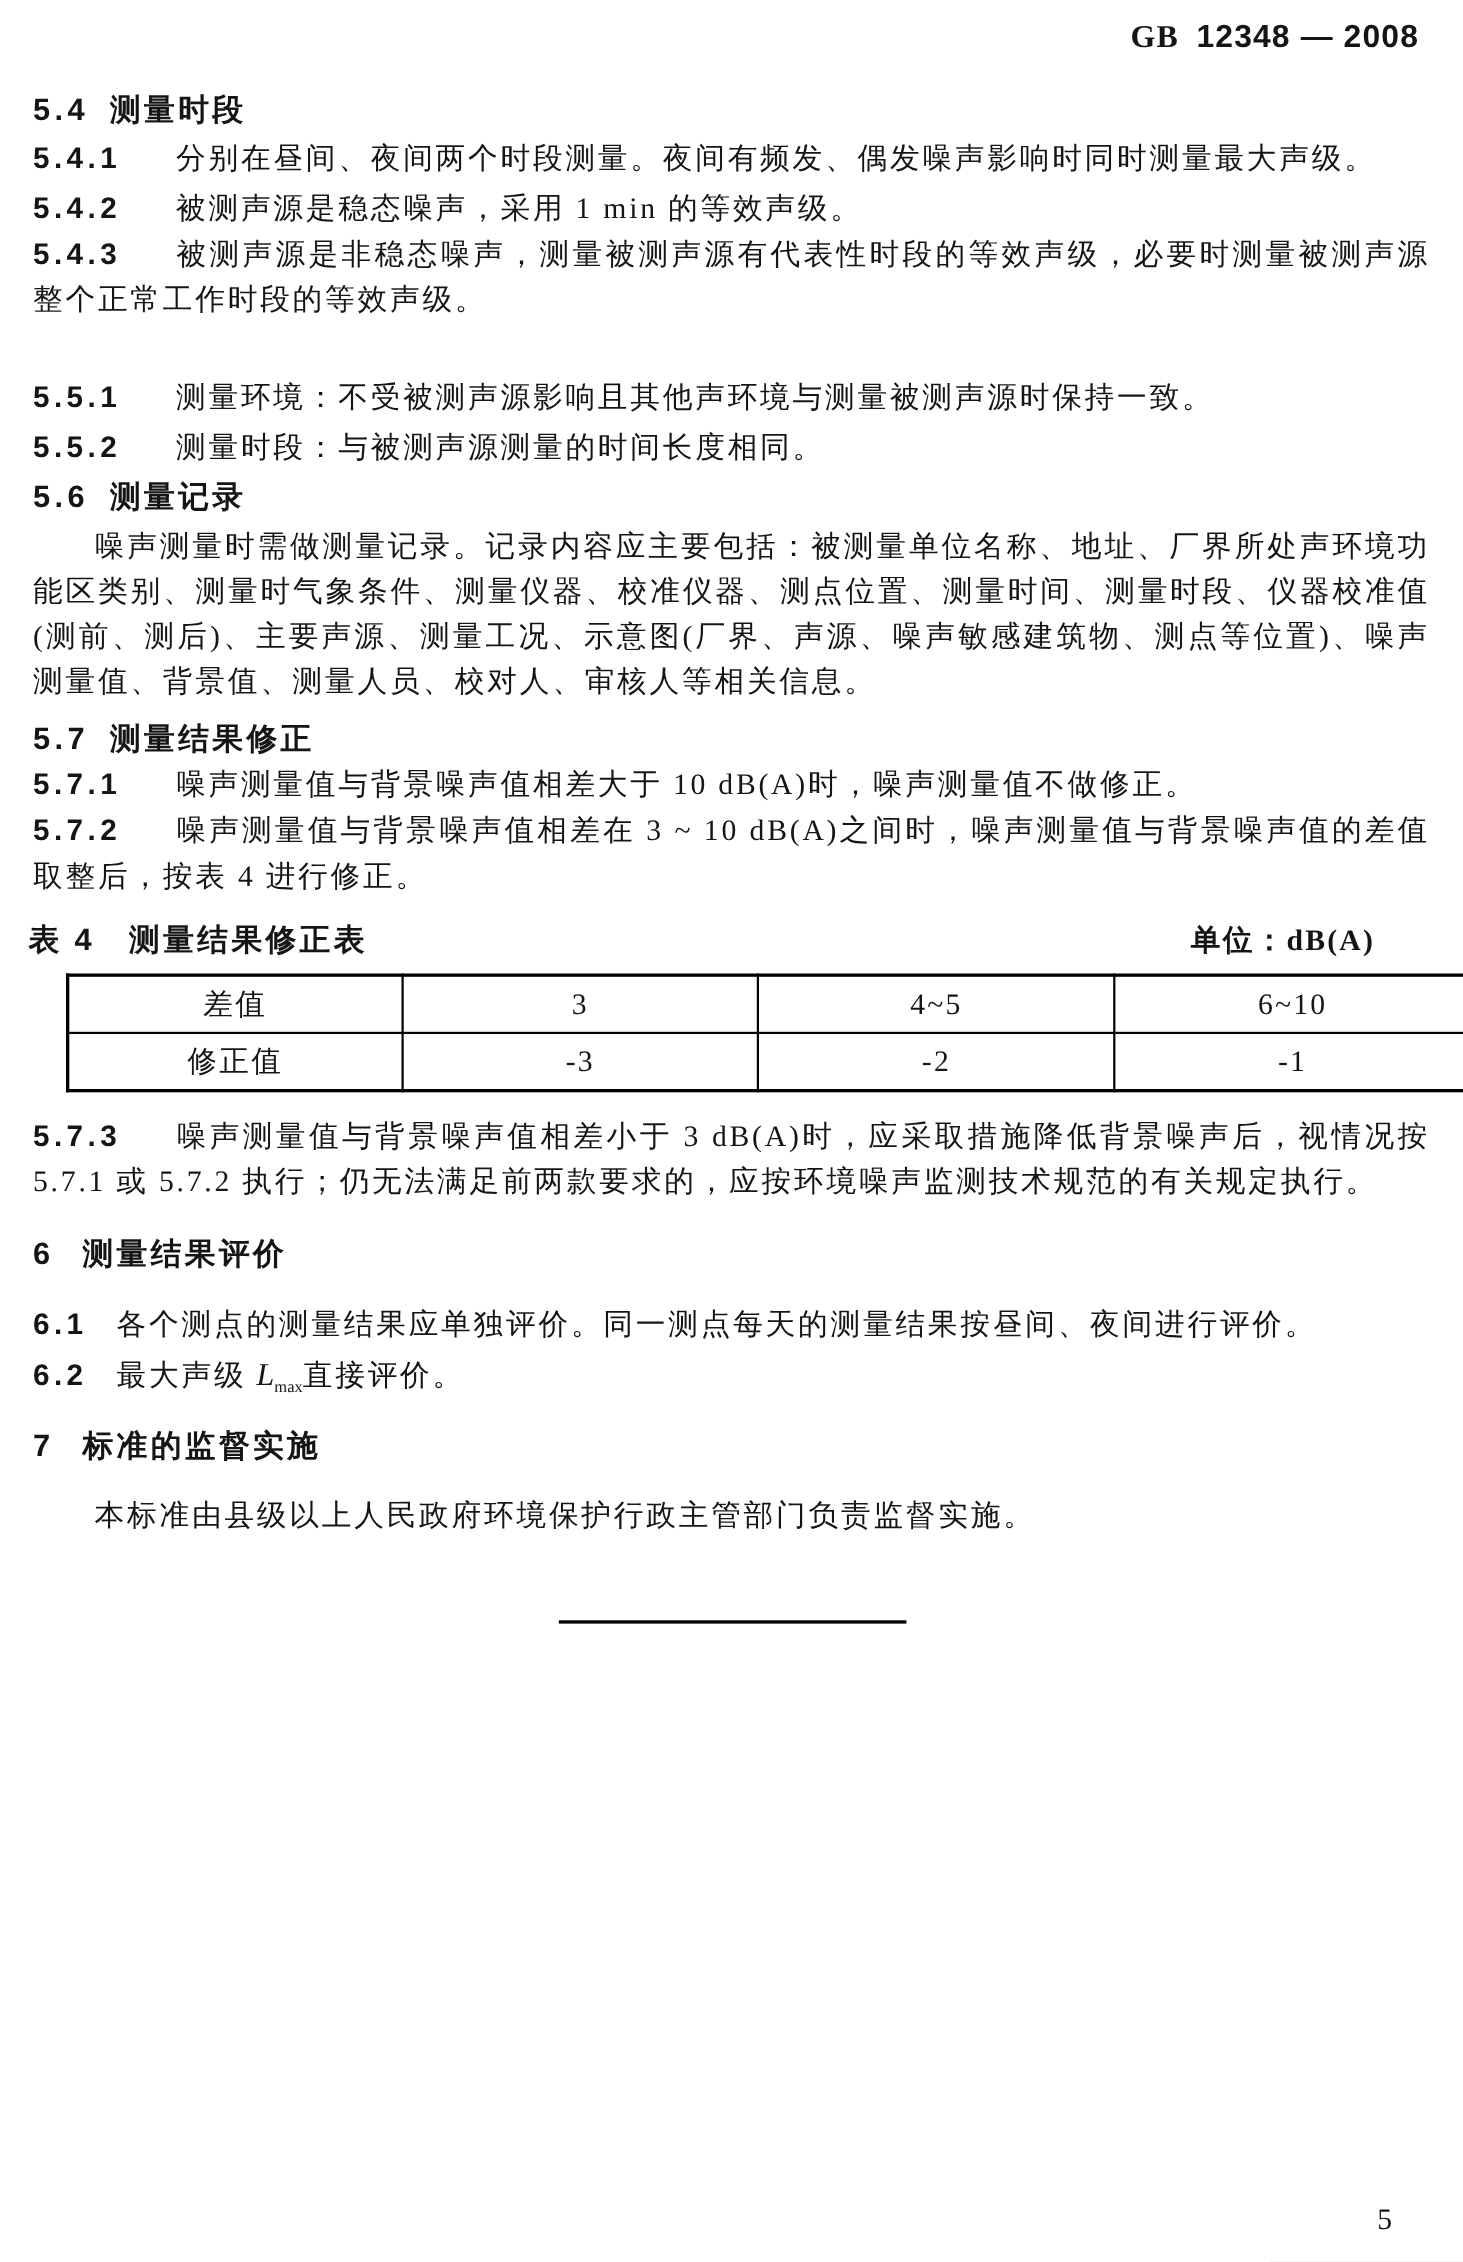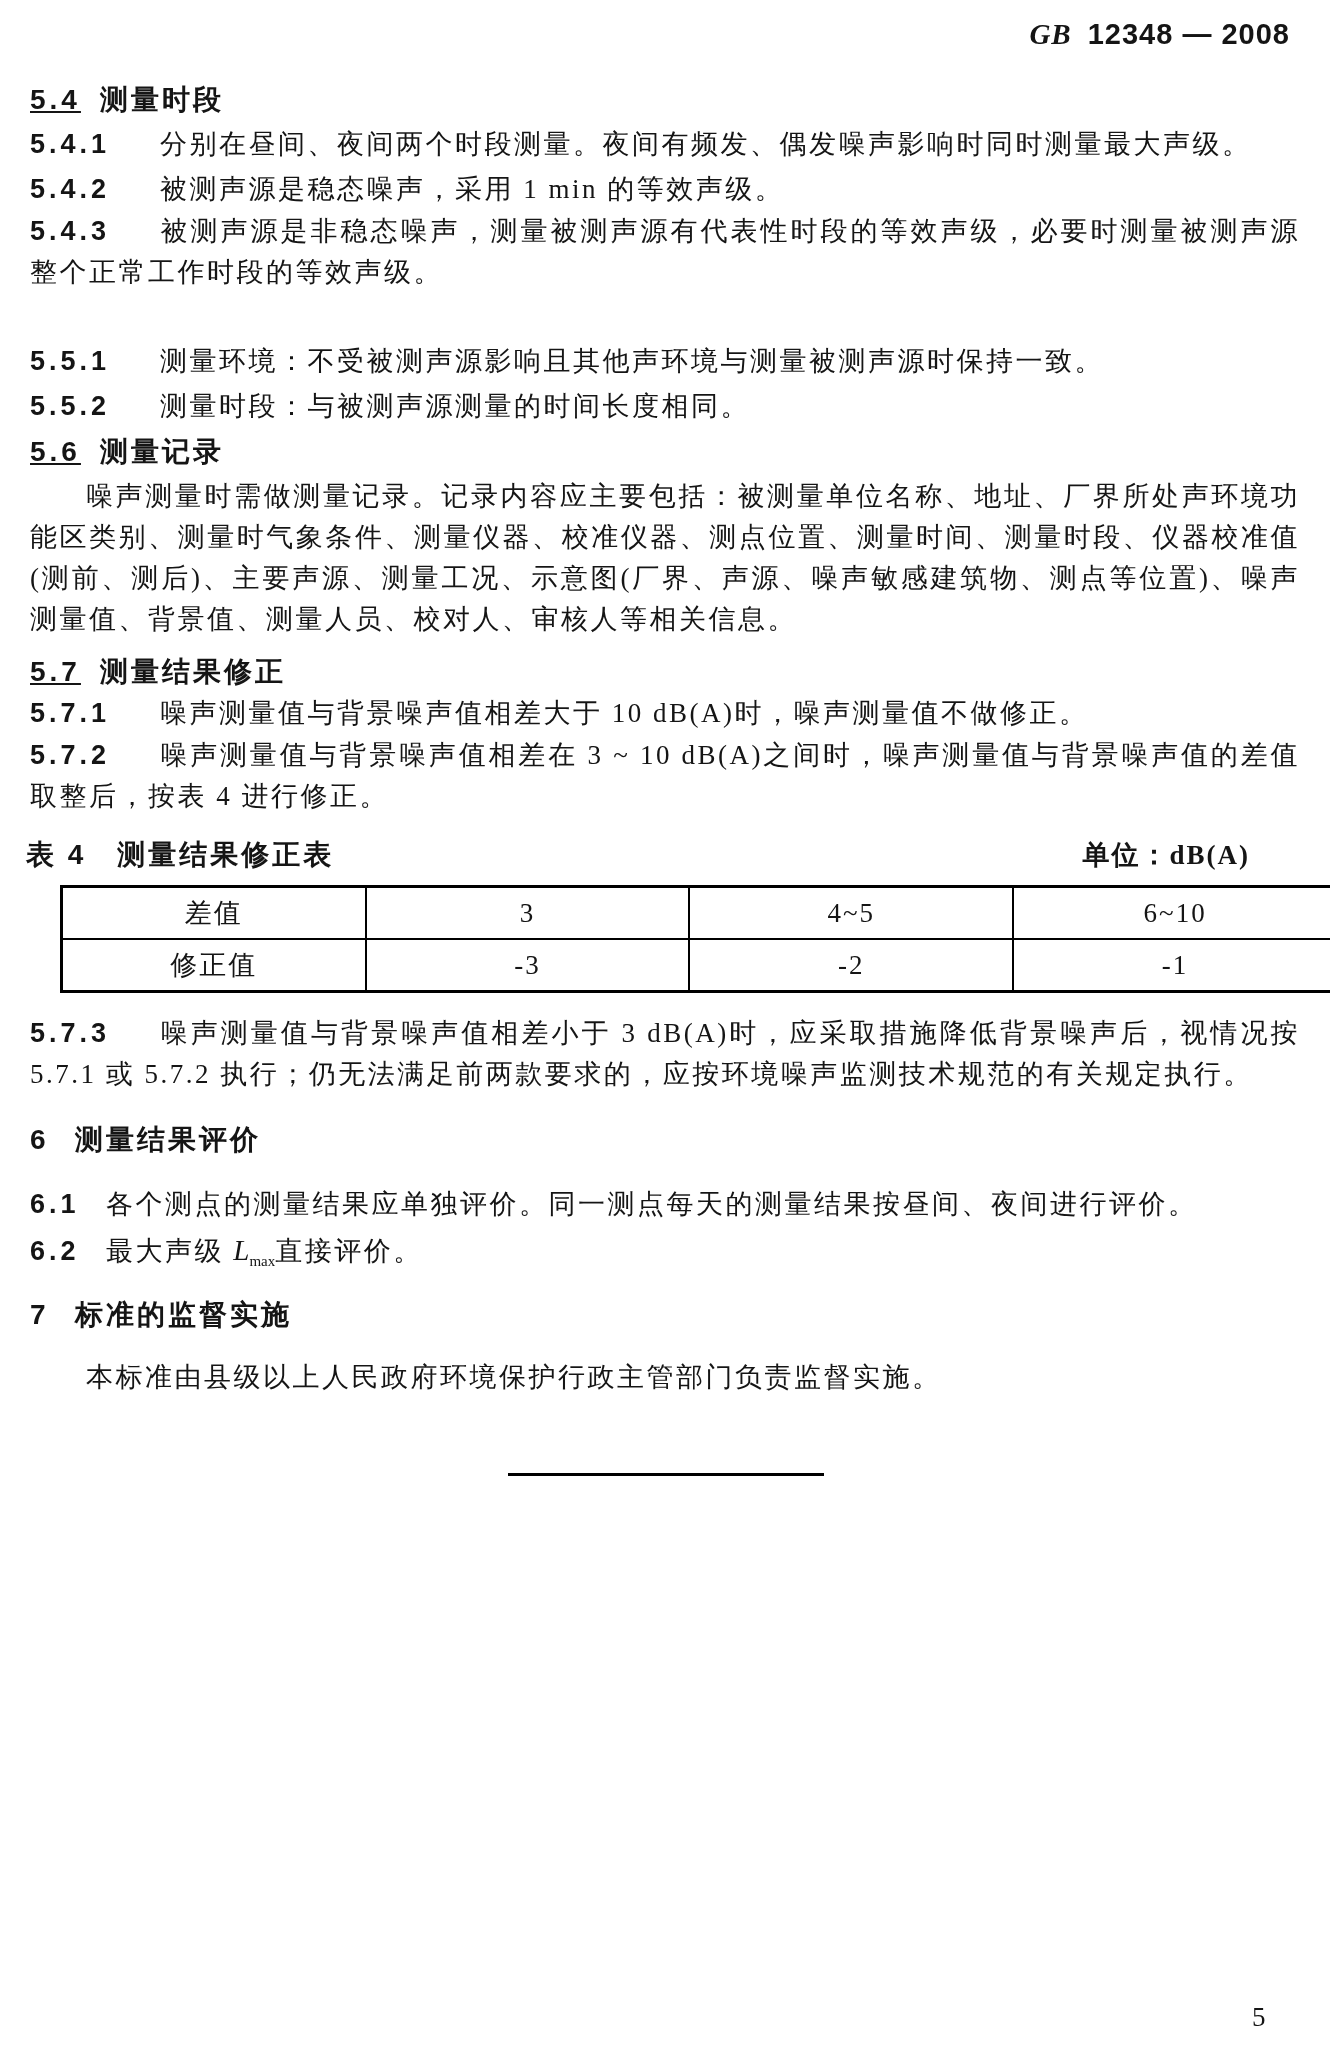--- a/index.html
+++ b/index.html
@@ -23,40 +23,40 @@
   }
   .single{text-align:left;}
   .num{
     display:inline-block;
     font-family:"Liberation Sans", sans-serif;
     font-weight:bold;
     letter-spacing:4px;
     text-align:left;
   }
   .w130{width:130px;}
-  .w70{width:70px;text-decoration:underline;}
+  .w70{width:70px;}
   .w76{width:76px;}
   .w45{width:45px;}
   .heading{
     font-family:"Liberation Sans", sans-serif;
     font-weight:bold;
     font-size:28px;
     line-height:42px;
     letter-spacing:3px;
     text-align:left;
   }
   .indent{text-indent:56px;}
   .header-code{
     position:absolute;
     top:18px;right:40px;
     font-size:29px;
     font-weight:bold;
     letter-spacing:1px;
   }
-  .header-code .gb{font-family:"Liberation Serif", serif;font-style:italic;}
+  .header-code .gb{font-family:"Liberation Serif", serif;}
   .header-code .code-num{font-family:"Liberation Sans", sans-serif;margin-left:16px;}
   .caption-row{
     position:absolute;
     left:26px;top:834px;
     width:1279px;
     line-height:42px;
   }
   .caption-text{
     display:block;
     text-align:left;

